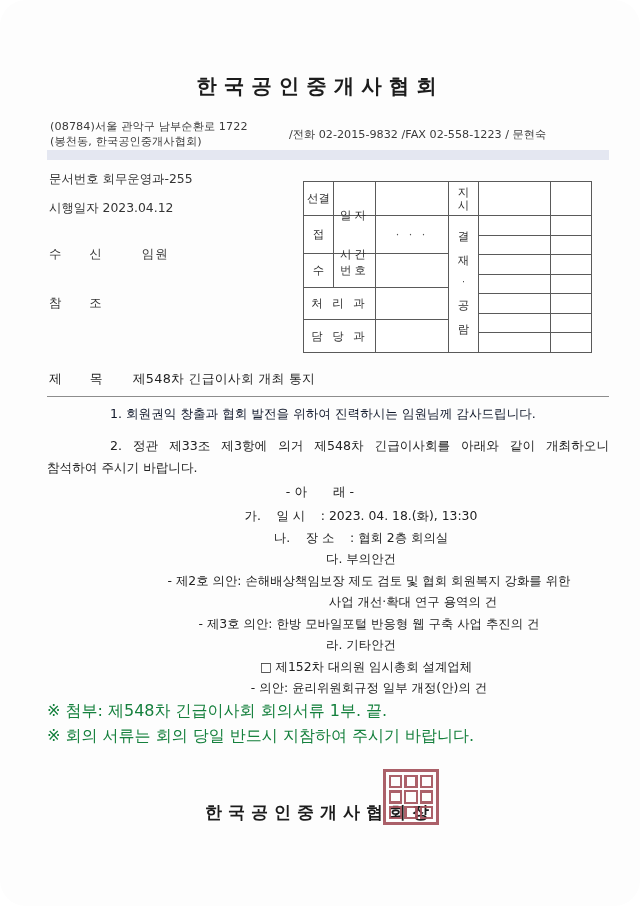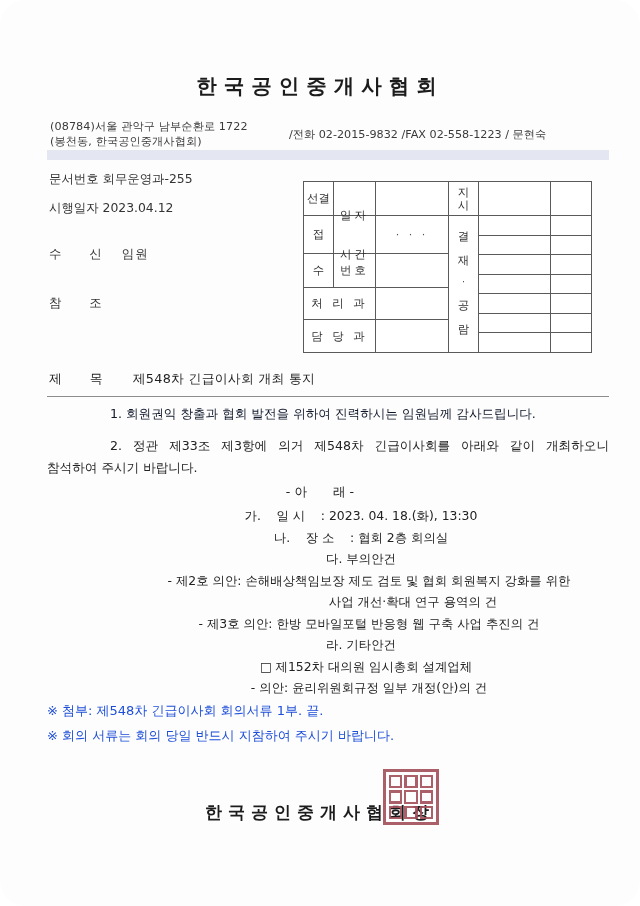--- a/index.html
+++ b/index.html
@@ -87,21 +87,21 @@
   }
   .meta-to {
     position: absolute;
     top: 246px;
     left: 49px;
     font-size: 12.4px;
     color: #333;
     white-space: nowrap;
   }
   .meta-to .lbl { letter-spacing: 12px; }
-  .meta-to .val { margin-left: 8px; letter-spacing: 1px; }
+  .meta-to .val { margin-left: 28px; letter-spacing: 1px; }
 
   .meta-cc {
     position: absolute;
     top: 295px;
     left: 49px;
     font-size: 12.4px;
     color: #333;
     white-space: nowrap;
   }
   .meta-cc .lbl { letter-spacing: 12px; }
@@ -267,23 +267,23 @@
   .ag-cont { padding-left: 170px; white-space: nowrap; }
   .ag-label { display: inline-block; }
   .ag-key { display: inline-block; width: 52px; }
 
   
   .notes {
     position: absolute;
     top: 698px;
     left: 47px;
     width: 562px;
-    font-size: 13px;
+    font-size: 16px;
     line-height: 25px;
-    color: #1d4ed8;
+    color: #15803d;
   }
   .note-line { white-space: nowrap; }
 
   
   .signature {
     position: absolute;
     top: 801px;
     left: 0;
     width: 640px;
     text-align: center;

